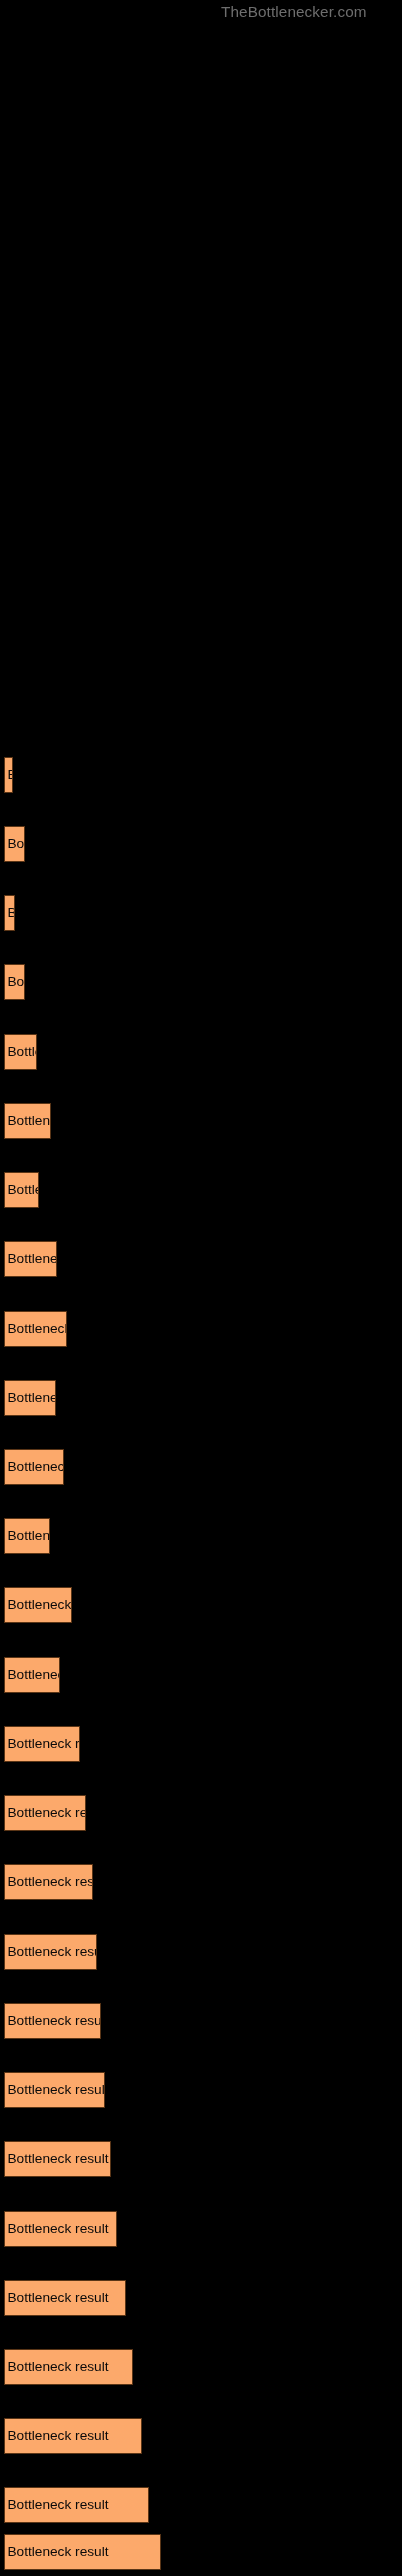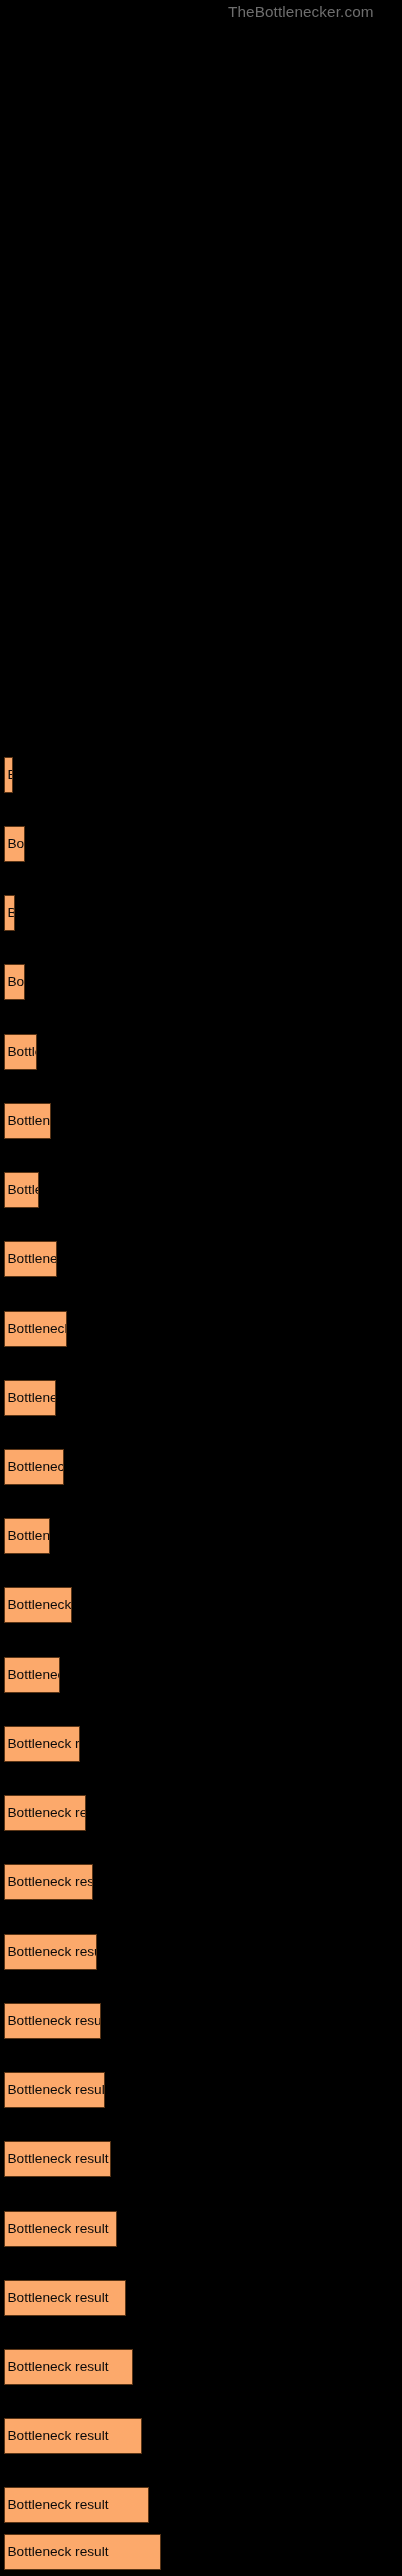--- a/index.html
+++ b/index.html
@@ -14,21 +14,20 @@
     overflow: hidden;
     font-family: "Liberation Sans", sans-serif;
   }
   #page-root {
     position: absolute;
     left: 0;
     top: 0;
     width: 373px;
     height: 2576px;
     background: #000000;
-    padding-left: 7px;
   }
   .site-title {
     position: absolute;
     right: 6.4px;
     top: 1.6px;
     font-family: "Liberation Sans", sans-serif;
     font-size: 15.3px;
     line-height: 19.3px;
     color: #6e6e6e;
     letter-spacing: 0.1px;

